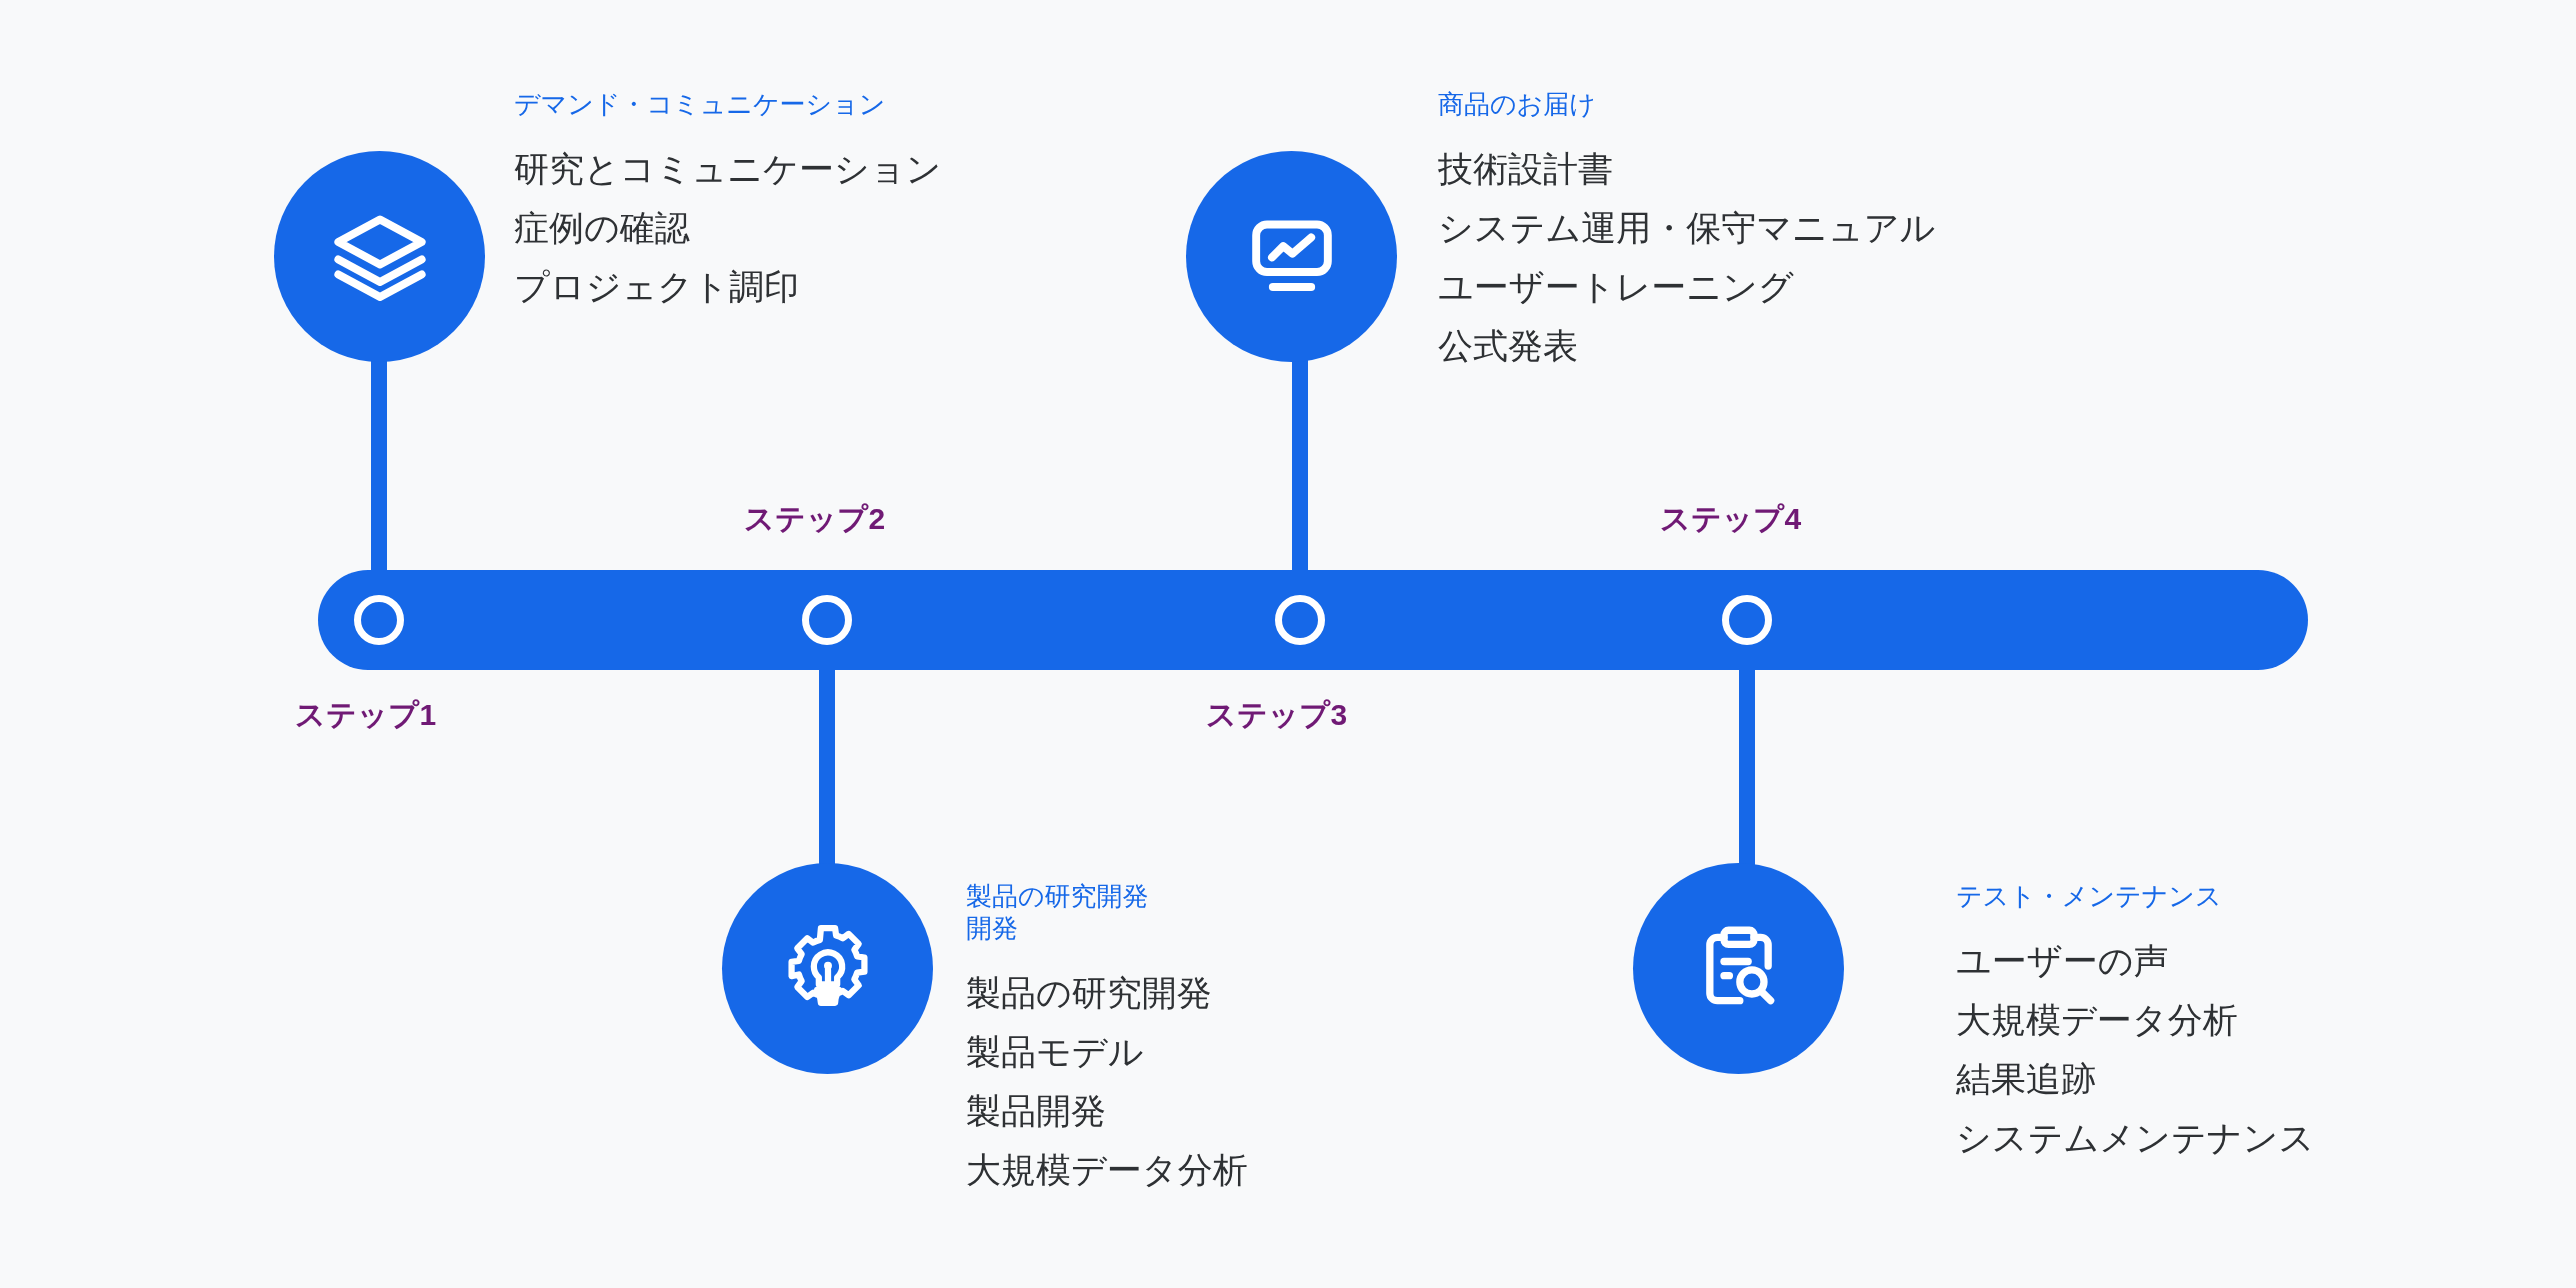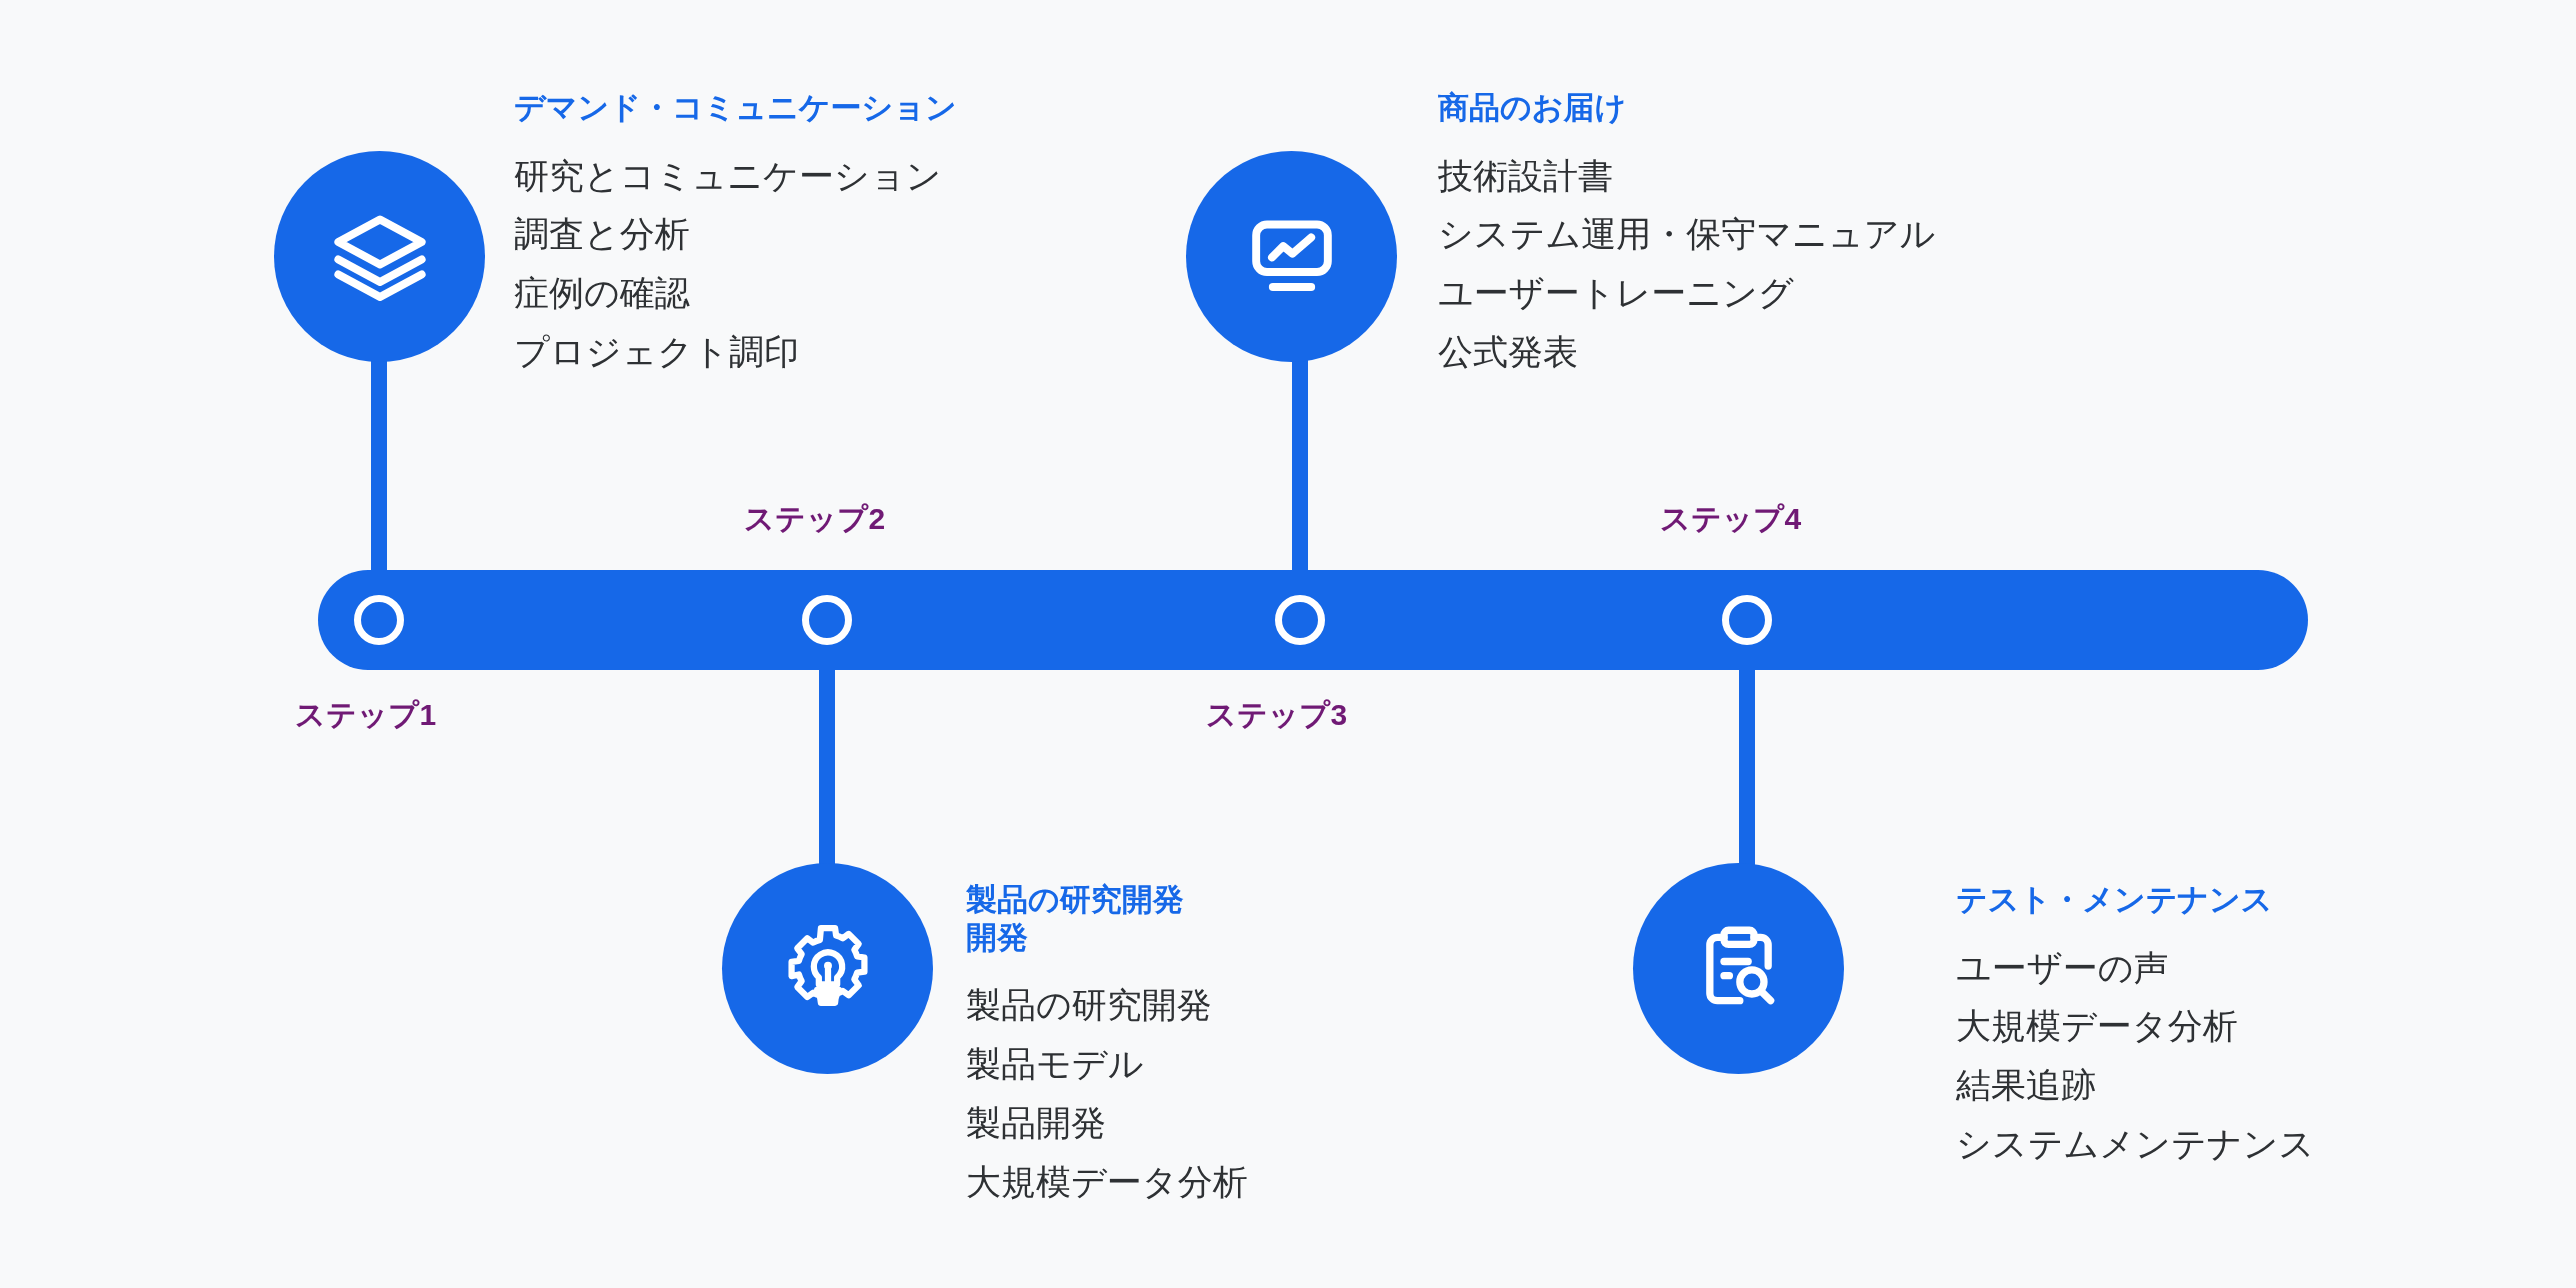--- a/index.html
+++ b/index.html
@@ -76,22 +76,22 @@
     white-space: nowrap;
     text-align: right;
   }
 
   
   .text-block {
     position: absolute;
     white-space: nowrap;
   }
   .block-title {
-    font-size: 31px;
-    font-weight: bold;
+    font-size: 26px;
+    font-weight: normal;
     color: #1668E8;
     line-height: 1.22;
     margin: 0 0 19.7px 0;
     white-space: pre-line;
   }
   .block-list {
     list-style: none;
     margin: 0;
     padding: 0;
   }
@@ -160,21 +160,20 @@
       <line x1="8.4" y1="13.6" x2="9.7" y2="13.6"></line>
       <circle cx="15.1" cy="15.1" r="2.9"></circle>
       <line x1="17.3" y1="17.3" x2="19.6" y2="19.6"></line>
     </svg>
   </div>
 
   <div class="text-block" style="left:514px; top:89px;">
     <div class="block-title">デマンド・コミュニケーション</div>
     <ul class="block-list">
       <li>研究とコミュニケーション</li>
-      <li>調査と分析</li>
       <li>症例の確認</li>
       <li>プロジェクト調印</li>
     </ul>
   </div>
 
   <div class="text-block" style="left:1438px; top:89px;">
     <div class="block-title">商品のお届け</div>
     <ul class="block-list">
       <li>技術設計書</li>
       <li>システム運用・保守マニュアル</li>

